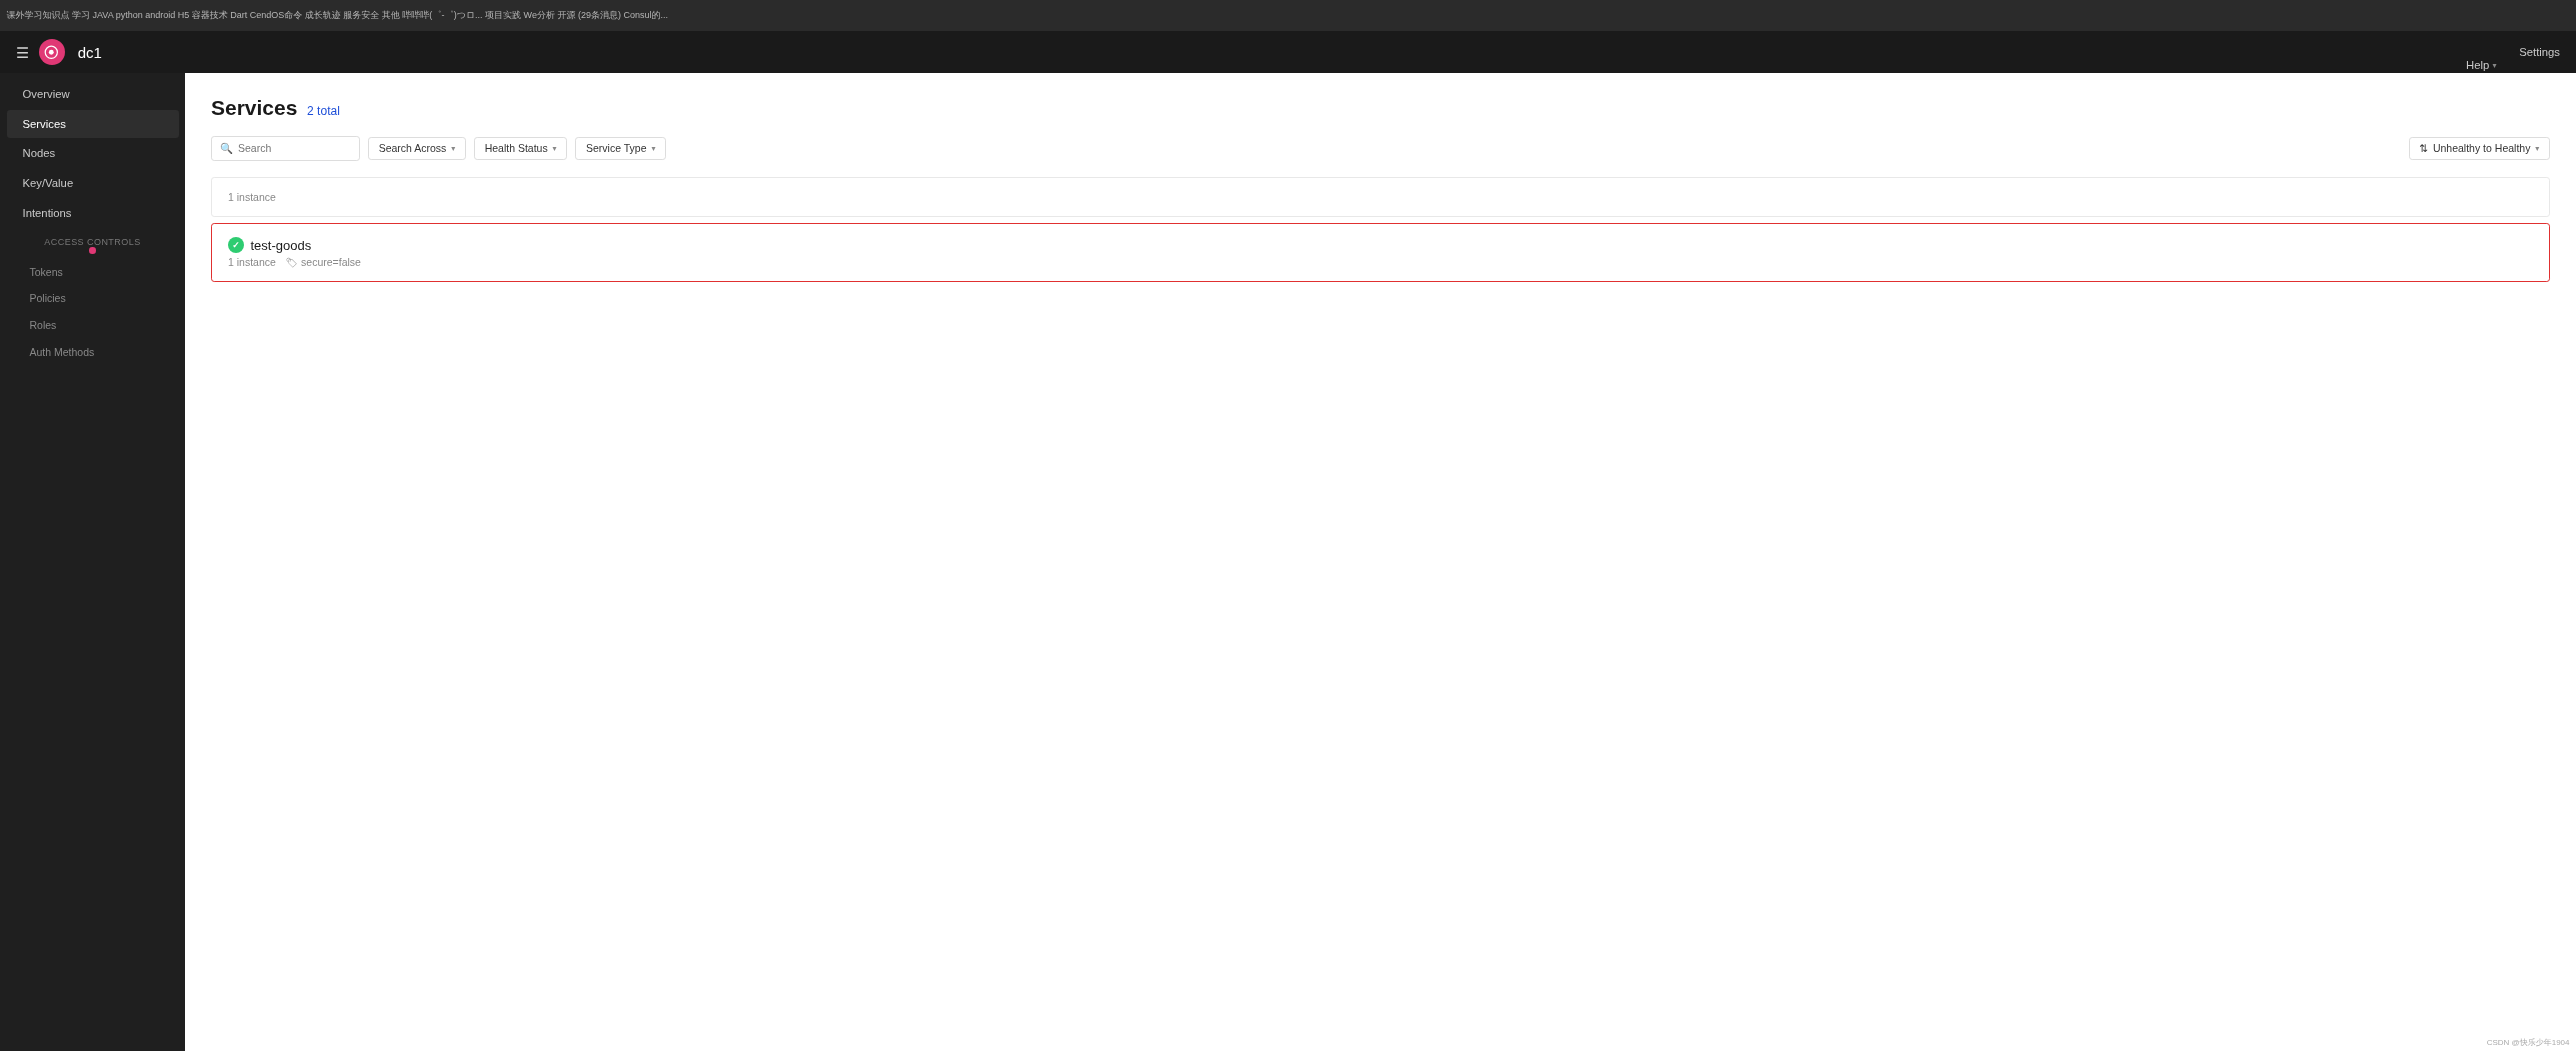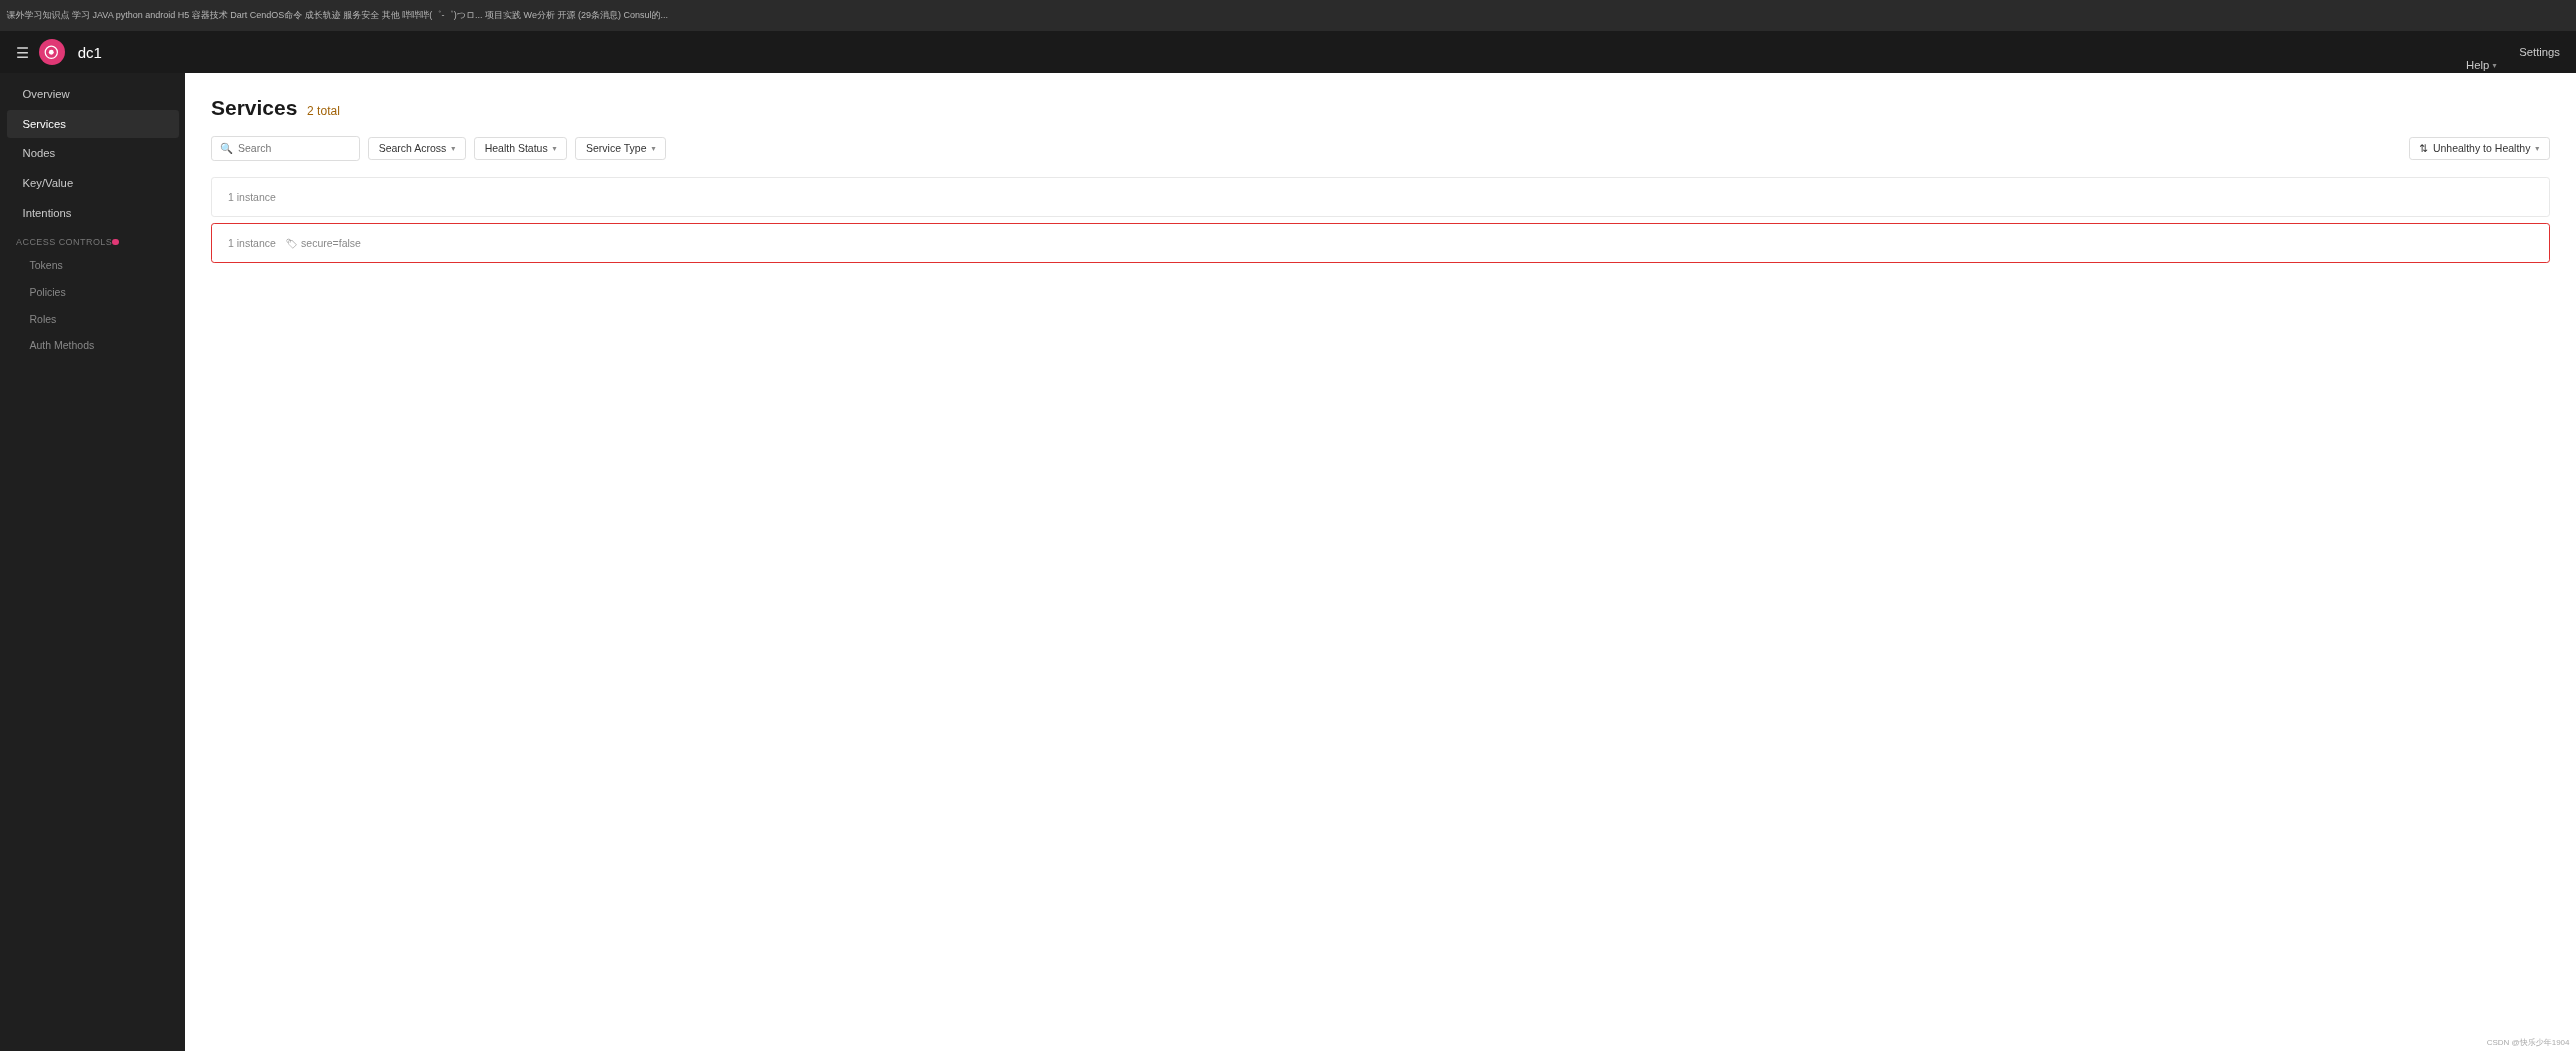--- a/index.html
+++ b/index.html
@@ -105,20 +105,21 @@
     }
     .sidebar-divider {
       margin: 9.7px 16px 4.9px;
       font-size: 9px;
       color: #777;
       text-transform: uppercase;
       letter-spacing: 0.05em;
       display: flex;
       align-items: center;
       gap: 0;
+      flex-direction: column;
     }
     .sidebar-dot {
       width: 6.5px;
       height: 6.5px;
       border-radius: 50%;
       background: #e03875;
       display: inline-block;
     }
     .sidebar-sub-item {
       padding: 6.5px 16px 6.5px 23px;
@@ -142,21 +143,21 @@
       gap: 9.7px;
       margin-bottom: 16px;
     }
     .page-title {
       font-size: 21px;
       font-weight: 600;
       color: #1a1a1a;
     }
     .page-subtitle {
       font-size: 12px;
-      color: #a16207;
+      color: #1d4ed8;
     }
 
     
     .filter-bar {
       display: flex;
       align-items: center;
       gap: 8px;
       margin-bottom: 16px;
       flex-wrap: wrap;
     }
@@ -376,20 +377,24 @@
 
       <div class="service-list">
 
         <div class="service-item">
           <div class="service-meta">
             <span>1 instance</span>
           </div>
         </div>
 
         <div class="service-item highlighted">
+          <div class="service-name-row">
+            <div class="health-ok"></div>
+            <span class="service-name">test-goods</span>
+          </div>
           <div class="service-meta">
             <span>1 instance</span>
             <div class="service-tag">
               <span class="tag-icon">🏷</span>
               <span>secure=false</span>
             </div>
           </div>
         </div>
 
       </div>

